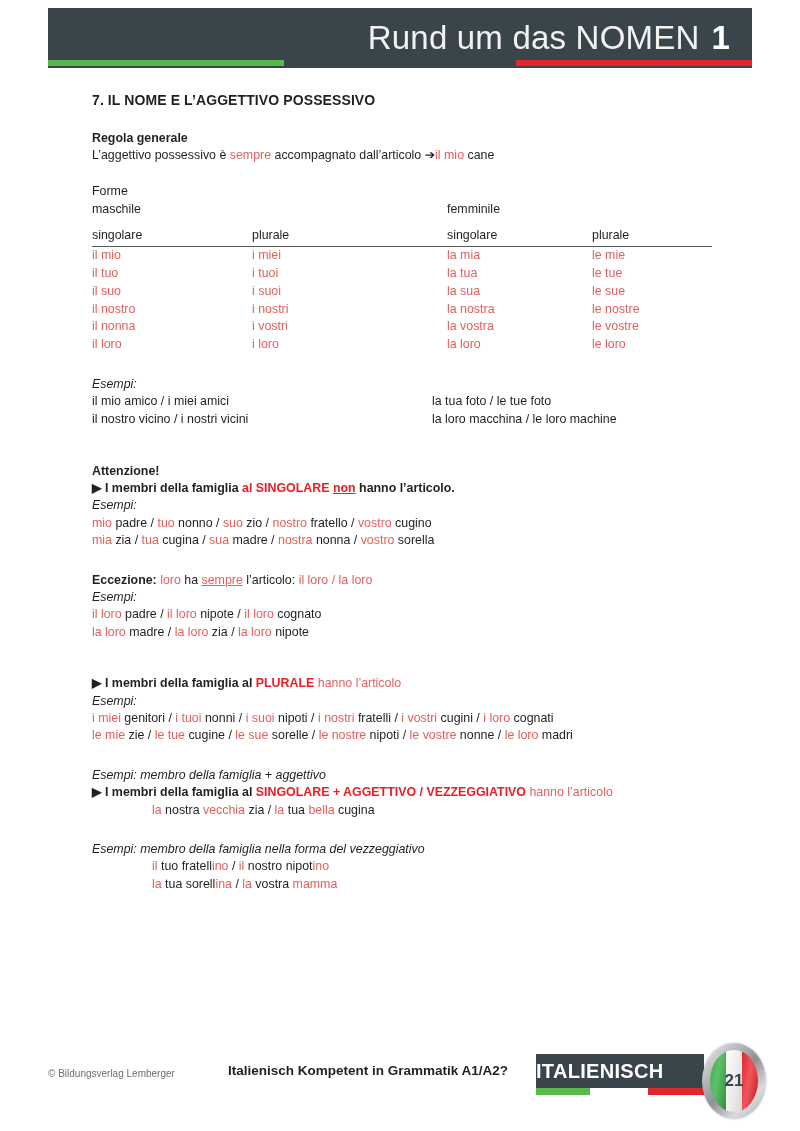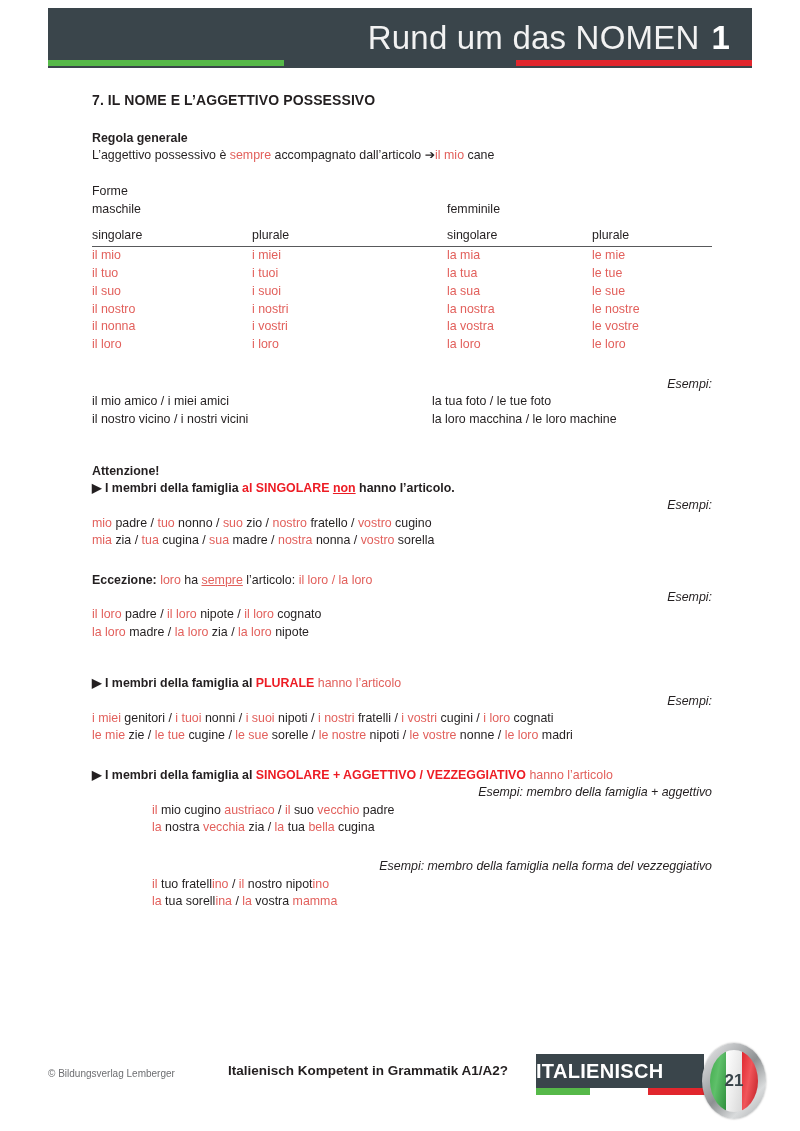--- a/index.html
+++ b/index.html
@@ -36,21 +36,21 @@
   .content{position:absolute;left:92px;top:92px;width:620px;}
 
   .sec-title{
     font-size:14px;font-weight:bold;letter-spacing:.1px;
     color:#231f20;margin:0 0 22px 0;
   }
 
   .block{margin:0;padding:0;}
   .line{font-size:12.4px;line-height:17.4px;white-space:nowrap;}
   .lbl-bold{font-weight:bold;}
-  .ital{font-style:italic;text-align:right;}
+  .ital{font-style:italic;}
   .red{color:#e2605c;}
   .red-b{color:#ed1c24;font-weight:bold;}
   .red-light{color:#e2605c;}
   .ul{text-decoration:underline;}
   .blk{color:#231f20;}
   .spacer-18{height:18px;}
   .spacer-22{height:22px;}
   .spacer-34{height:34px;}
 
   
@@ -234,23 +234,22 @@
     <div class="block">
       <div class="line lbl-bold"><span>▶</span><span> I membri della famiglia al </span><span class="red-b">PLURALE</span><span class="red-light" style="font-weight:normal"> hanno l’articolo</span></div>
       <div class="line ital">Esempi:</div>
       <div class="line"><span class="red">i miei</span><span class="blk"> genitori / </span><span class="red">i tuoi</span><span class="blk"> nonni / </span><span class="red">i suoi</span><span class="blk"> nipoti / </span><span class="red">i nostri</span><span class="blk"> fratelli / </span><span class="red">i vostri</span><span class="blk"> cugini / </span><span class="red">i loro</span><span class="blk"> cognati</span></div>
       <div class="line"><span class="red">le mie</span><span class="blk"> zie / </span><span class="red">le tue</span><span class="blk"> cugine / </span><span class="red">le sue</span><span class="blk"> sorelle / </span><span class="red">le nostre</span><span class="blk"> nipoti / </span><span class="red">le vostre</span><span class="blk"> nonne / </span><span class="red">le loro</span><span class="blk"> madri</span></div>
     </div>
 
     <div class="spacer-22"></div>
 
     <div class="block">
+      <div class="line ital"><span>Esempi:</span><span> membro della famiglia + aggettivo</span></div>
       <div class="line lbl-bold"><span>▶</span><span> I membri della famiglia al </span><span class="red-b">SINGOLARE + AGGETTIVO / VEZZEGGIATIVO</span><span class="red-light" style="font-weight:normal"> hanno l’articolo</span></div>
-      <div class="line ital"><span>Esempi:</span><span> membro della famiglia + aggettivo</span></div>
-      <div class="line indent-60"><span class="red">il</span><span class="blk"> mio cugino </span><span class="red">austriaco</span><span class="blk"> / </span><span class="red">il</span><span class="blk"> suo </span><span class="red">vecchio</span><span class="blk"> padre</span></div>
       <div class="line indent-60"><span class="red">la</span><span class="blk"> nostra </span><span class="red">vecchia</span><span class="blk"> zia / </span><span class="red">la</span><span class="blk"> tua </span><span class="red">bella</span><span class="blk"> cugina</span></div>
     </div>
 
     <div class="spacer-22"></div>
 
     <div class="block">
       <div class="line ital"><span>Esempi:</span><span> membro della famiglia nella forma del vezzeggiativo</span></div>
       <div class="line indent-60"><span class="red">il</span><span class="blk"> tuo fratell</span><span class="red">ino</span><span class="blk"> / </span><span class="red">il</span><span class="blk"> nostro nipot</span><span class="red">ino</span></div>
       <div class="line indent-60"><span class="red">la</span><span class="blk"> tua sorell</span><span class="red">ina</span><span class="blk"> / </span><span class="red">la</span><span class="blk"> vostra </span><span class="red">mamma</span></div>
     </div>

